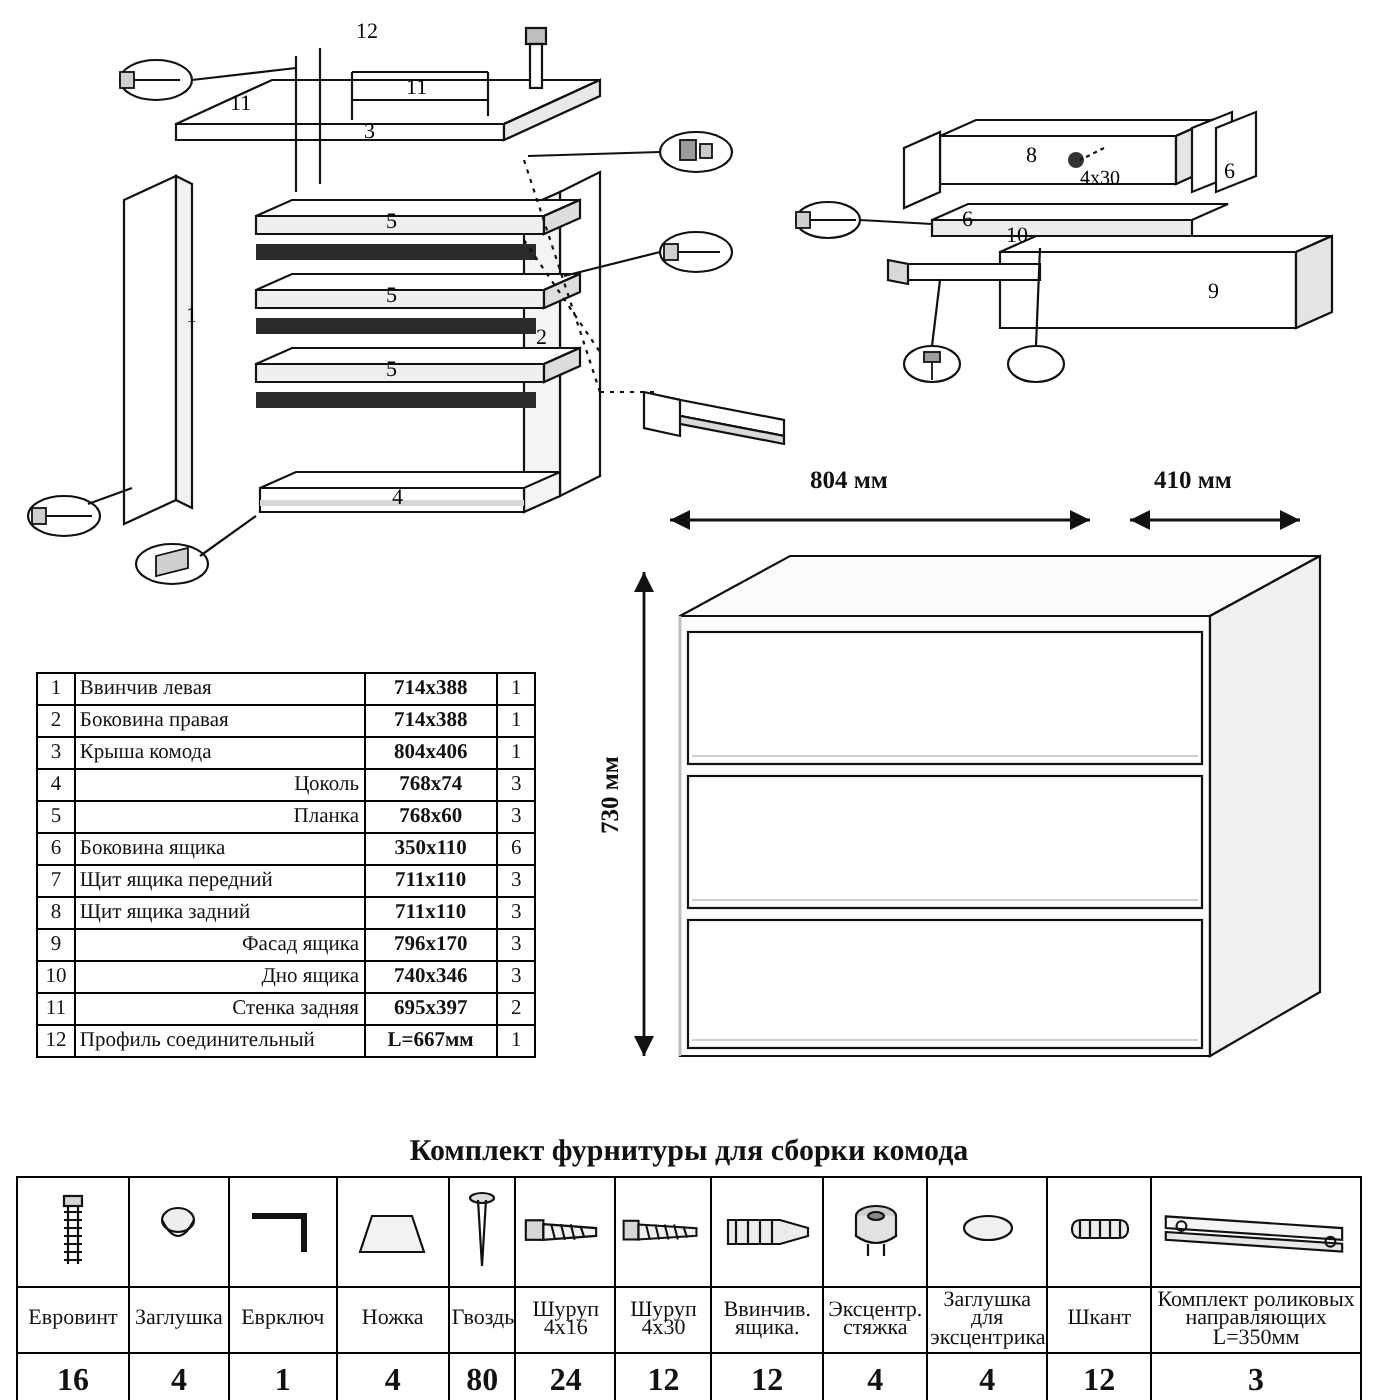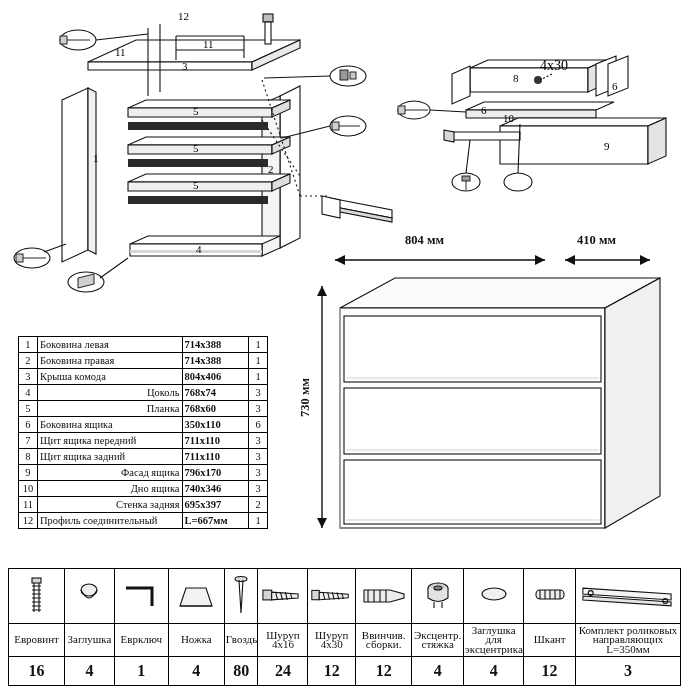--- a/index.html
+++ b/index.html
@@ -20,21 +20,21 @@
     position:absolute;left:18px;top:336px;width:250px;
     border-collapse:collapse;font-size:10.5px;
   }
   #parts-table td{
     border:1px solid #000;padding:0 2px;height:15px;line-height:15px;
     white-space:nowrap;
   }
   #parts-table td.num{width:14px;text-align:center;}
   #parts-table td.nm{width:140px;text-align:left;}
   #parts-table td.nm.ind{text-align:right;}
-  #parts-table td.sz{width:62px;text-align:left;font-weight:bold;}
+  #parts-table td.sz{width:62px;text-align:center;font-weight:bold;}
   #parts-table td.qt{width:14px;text-align:center;}
 
   
   #dim-area{position:absolute;left:300px;top:238px;width:380px;height:315px;}
   .dimtxt{position:absolute;font-weight:bold;font-size:12.5px;font-family:"Liberation Serif",serif;}
 
   
   #kit{position:absolute;left:8px;top:568px;width:673px;}
   #kit-title{
     text-align:center;font-size:15px;font-weight:bold;margin-bottom:3px;
@@ -177,27 +177,27 @@
 <span class="lbl" style="left:193px;top:179px;">5</span>
 <span class="lbl" style="left:93px;top:152px;">1</span>
 <span class="lbl" style="left:268px;top:163px;">2</span>
 <span class="lbl" style="left:196px;top:243px;">4</span>
 
 <span class="lbl" style="left:513px;top:72px;">8</span>
 <span class="lbl" style="left:481px;top:104px;">6</span>
 <span class="lbl" style="left:612px;top:80px;">6</span>
 <span class="lbl" style="left:503px;top:112px;">10</span>
 <span class="lbl" style="left:604px;top:140px;">9</span>
-<span class="lbl" style="left:540px;top:58px;font-size:14px;">4x30</span>
+<span class="lbl" style="left:540px;top:84px;font-size:10px;">4x30</span>
 
 <table id="parts-table">
   <tbody>
         <tr>
           <td class="num">1</td>
-          <td class="nm">Боковина левая</td>
+          <td class="nm">Ввинчив левая</td>
           <td class="sz">714х388</td>
           <td class="qt">1</td>
         </tr>
         <tr>
           <td class="num">2</td>
           <td class="nm">Боковина правая</td>
           <td class="sz">714х388</td>
           <td class="qt">1</td>
         </tr>
         <tr>
@@ -296,20 +296,21 @@
 
       <line x1="40" y1="290" x2="40" y2="70" stroke="#bdbdbd"></line>
     </g>
   </svg>
   <span class="dimtxt" style="left:105px;top:-5px;">804 мм</span>
   <span class="dimtxt" style="left:277px;top:-5px;">410 мм</span>
   <span class="dimtxt" style="left:-14px;top:152px;transform:rotate(-90deg);">730 мм</span>
 </div>
 
 <div id="kit">
+  <div id="kit-title">Комплект фурнитуры для сборки комода</div>
   <table id="kit-table">
     <tbody>
           <tr class="icons">
             <td style="width: 52px;">
               <div class="cell-ico">
                 <svg width="40" height="44" viewBox="0 0 40 44">
                   <g stroke="#111" fill="none" stroke-width="1.1">
                     <rect x="15" y="4" width="9" height="5" fill="#d6d6d6"></rect>
                     <path d="M17 9 L17 38 M22 9 L22 38"></path>
                     <path d="M15 12 h9 M15 16 h9 M15 20 h9 M15 24 h9 M15 28 h9 M15 32 h9 M15 36 h9"></path>
@@ -433,21 +434,21 @@
             </td>
           </tr>
     <tr class="names">
             <td>Евровинт</td>
             <td>Заглушка</td>
             <td>Еврключ</td>
             <td>Ножка</td>
             <td>Гвоздь</td>
             <td>Шуруп 4х16</td>
             <td>Шуруп 4х30</td>
-            <td>Ввинчив. сборки.</td>
+            <td>Ввинчив. ящика.</td>
             <td>Эксцентр. стяжка</td>
             <td>Заглушка для эксцентрика</td>
             <td>Шкант</td>
             <td>Комплект роликовых направляющих L=350мм</td>
           </tr>
     <tr class="counts">
             <td>16</td>
             <td>4</td>
             <td>1</td>
             <td>4</td>

